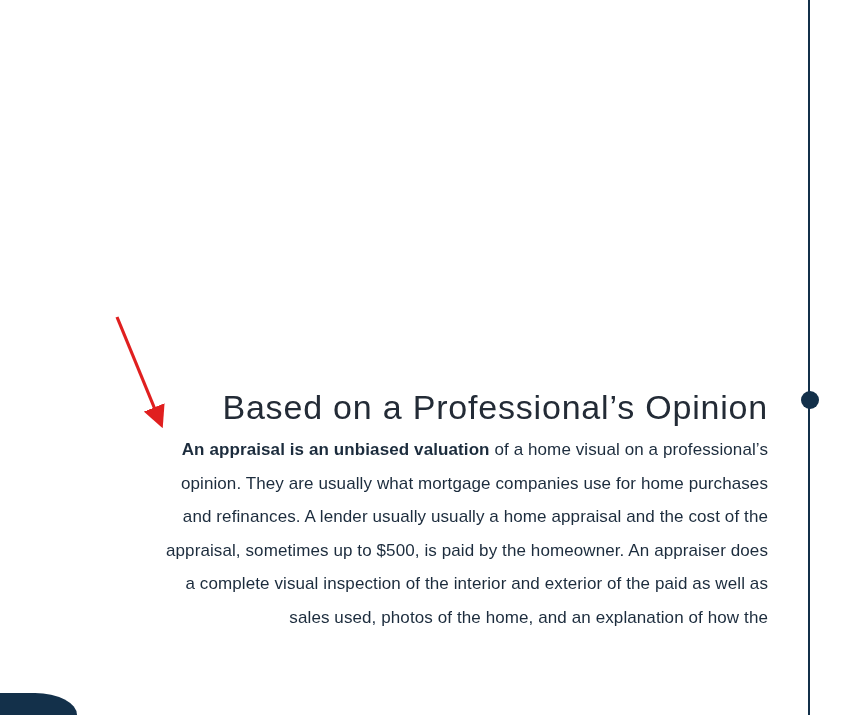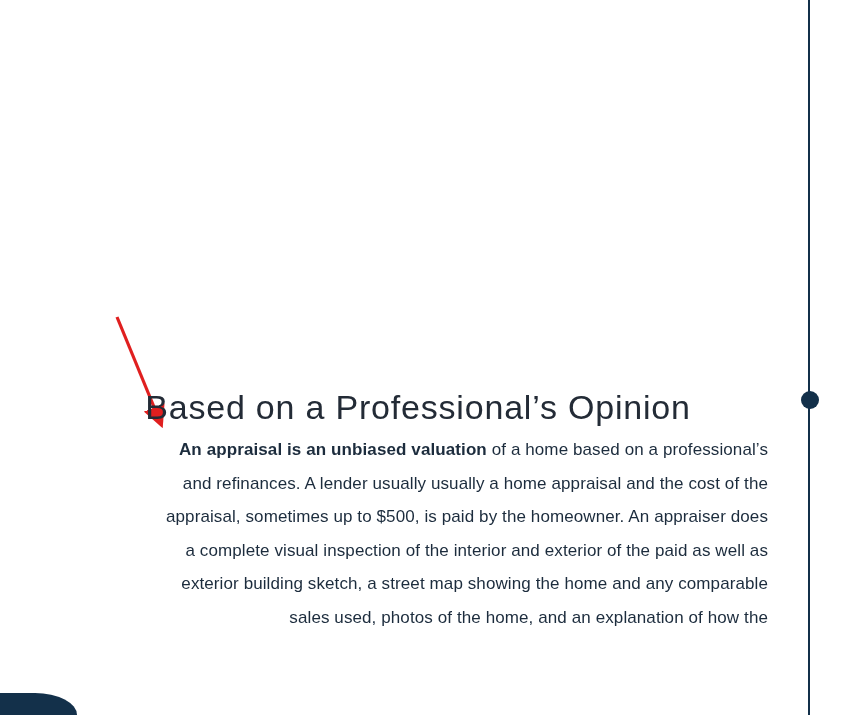--- a/index.html
+++ b/index.html
@@ -30,21 +30,21 @@
     width: 18px;
     height: 18px;
     border-radius: 50%;
     background: #13304a;
   }
   .section-title {
     position: absolute;
     right: 76px;
     top: 385px;
     width: 700px;
-    text-align: center;
+    text-align: right;
     font-size: 34px;
     line-height: 44px;
     letter-spacing: 0.8px;
     font-weight: 400;
     color: #232b36;
     white-space: nowrap;
   }
   .body-text {
     position: absolute;
     right: 76px;
@@ -93,23 +93,23 @@
       <marker id="ah" markerWidth="7" markerHeight="7" refX="5.6" refY="3.5" orient="auto">
         <path d="M0,0 L7,3.5 L0,7 z" fill="#e01f1f"></path>
       </marker>
     </defs>
     <line x1="22" y1="17" x2="66" y2="124" stroke="#e01f1f" stroke-width="3.2" marker-end="url(#ah)"></line>
   </svg>
 
   <div class="section-title">Based on a Professional’s Opinion</div>
 
   <div class="body-text">
-    <div class="line"><span class="lead-bold">An appraisal is an unbiased valuation</span><span> of a home based on a professional’s</span></div>
+    <div class="line"><span class="lead-bold">An appraisal is an unbiased valuation</span><span> of a home visual on a professional’s</span></div>
+    <div class="line">opinion. They are usually what mortgage companies use for home purchases</div>
     <div class="line">and refinances. A lender usually usually a home appraisal and the cost of the</div>
     <div class="line">appraisal, sometimes up to $500, is paid by the homeowner. An appraiser does</div>
     <div class="line">a complete visual inspection of the interior and exterior of the paid as well as</div>
-    <div class="line">exterior building sketch, a street map showing the home and any comparable</div>
     <div class="line">sales used, photos of the home, and an explanation of how the</div>
   </div>
 
   <div class="corner-shape"></div>
 
 </div>
 
 </body></html>

